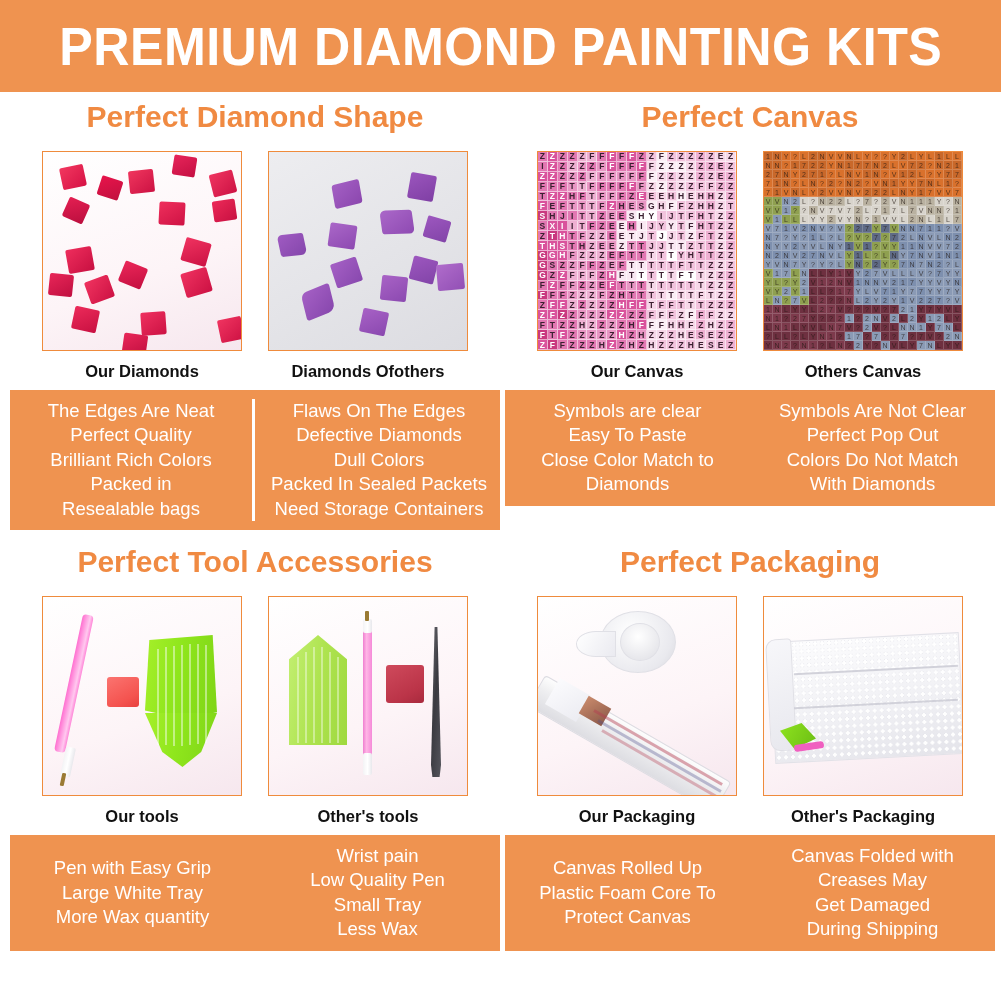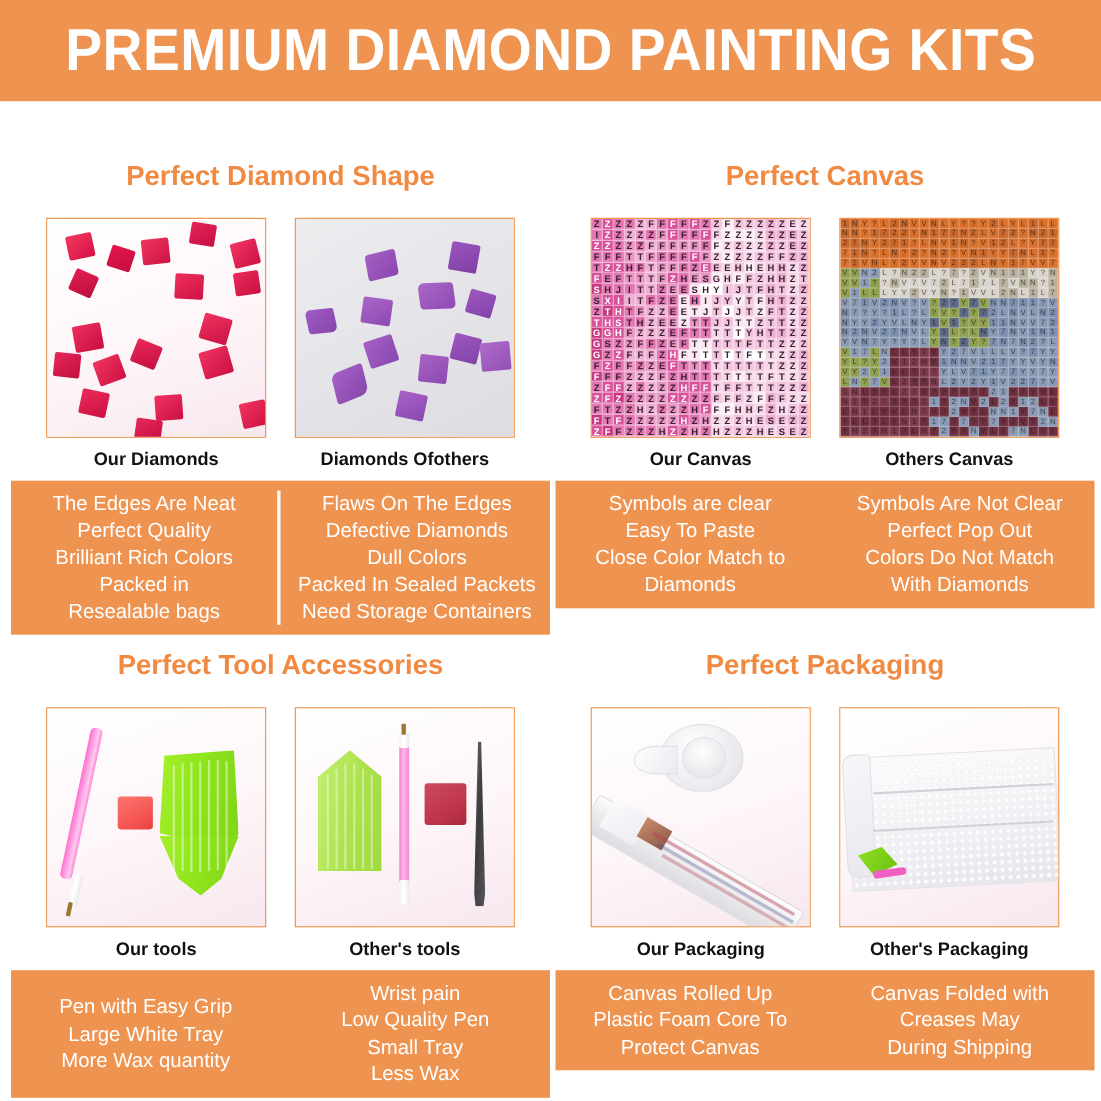--- a/index.html
+++ b/index.html
@@ -33,26 +33,25 @@
     width:490px;
   }
   .quad.left { left:10px; }
   .quad.right { left:505px; }
   .quad.row1 { top:100px; }
   .quad.row2 { top:545px; }
 
   .section-title {
     text-align:center;
     color:#f08a42;
-    font-size:25px;
+    font-size:30px;
     font-weight:bold;
     line-height:1.1;
     height:46px;
     white-space:nowrap;
-    margin-top:47px;
   }
 
   .img-row {
     display:flex;
     justify-content:space-between;
     margin-top:5px;
     padding:0 32px;
   }
   .img-cell { width:200px; }
   .photo {
@@ -1284,18 +1283,19 @@
 
     <div class="feature-box">
       <div class="feature-col">
         <div class="feature-line">Canvas Rolled Up</div>
         <div class="feature-line">Plastic Foam Core To</div>
         <div class="feature-line">Protect Canvas</div>
       </div>
       <div class="feature-col">
         <div class="feature-line">Canvas Folded with</div>
         <div class="feature-line">Creases May</div>
+        <div class="feature-line">Get Damaged</div>
         <div class="feature-line">During Shipping</div>
       </div>
     </div>
   </div>
 
 </div>
 
 </body></html>

